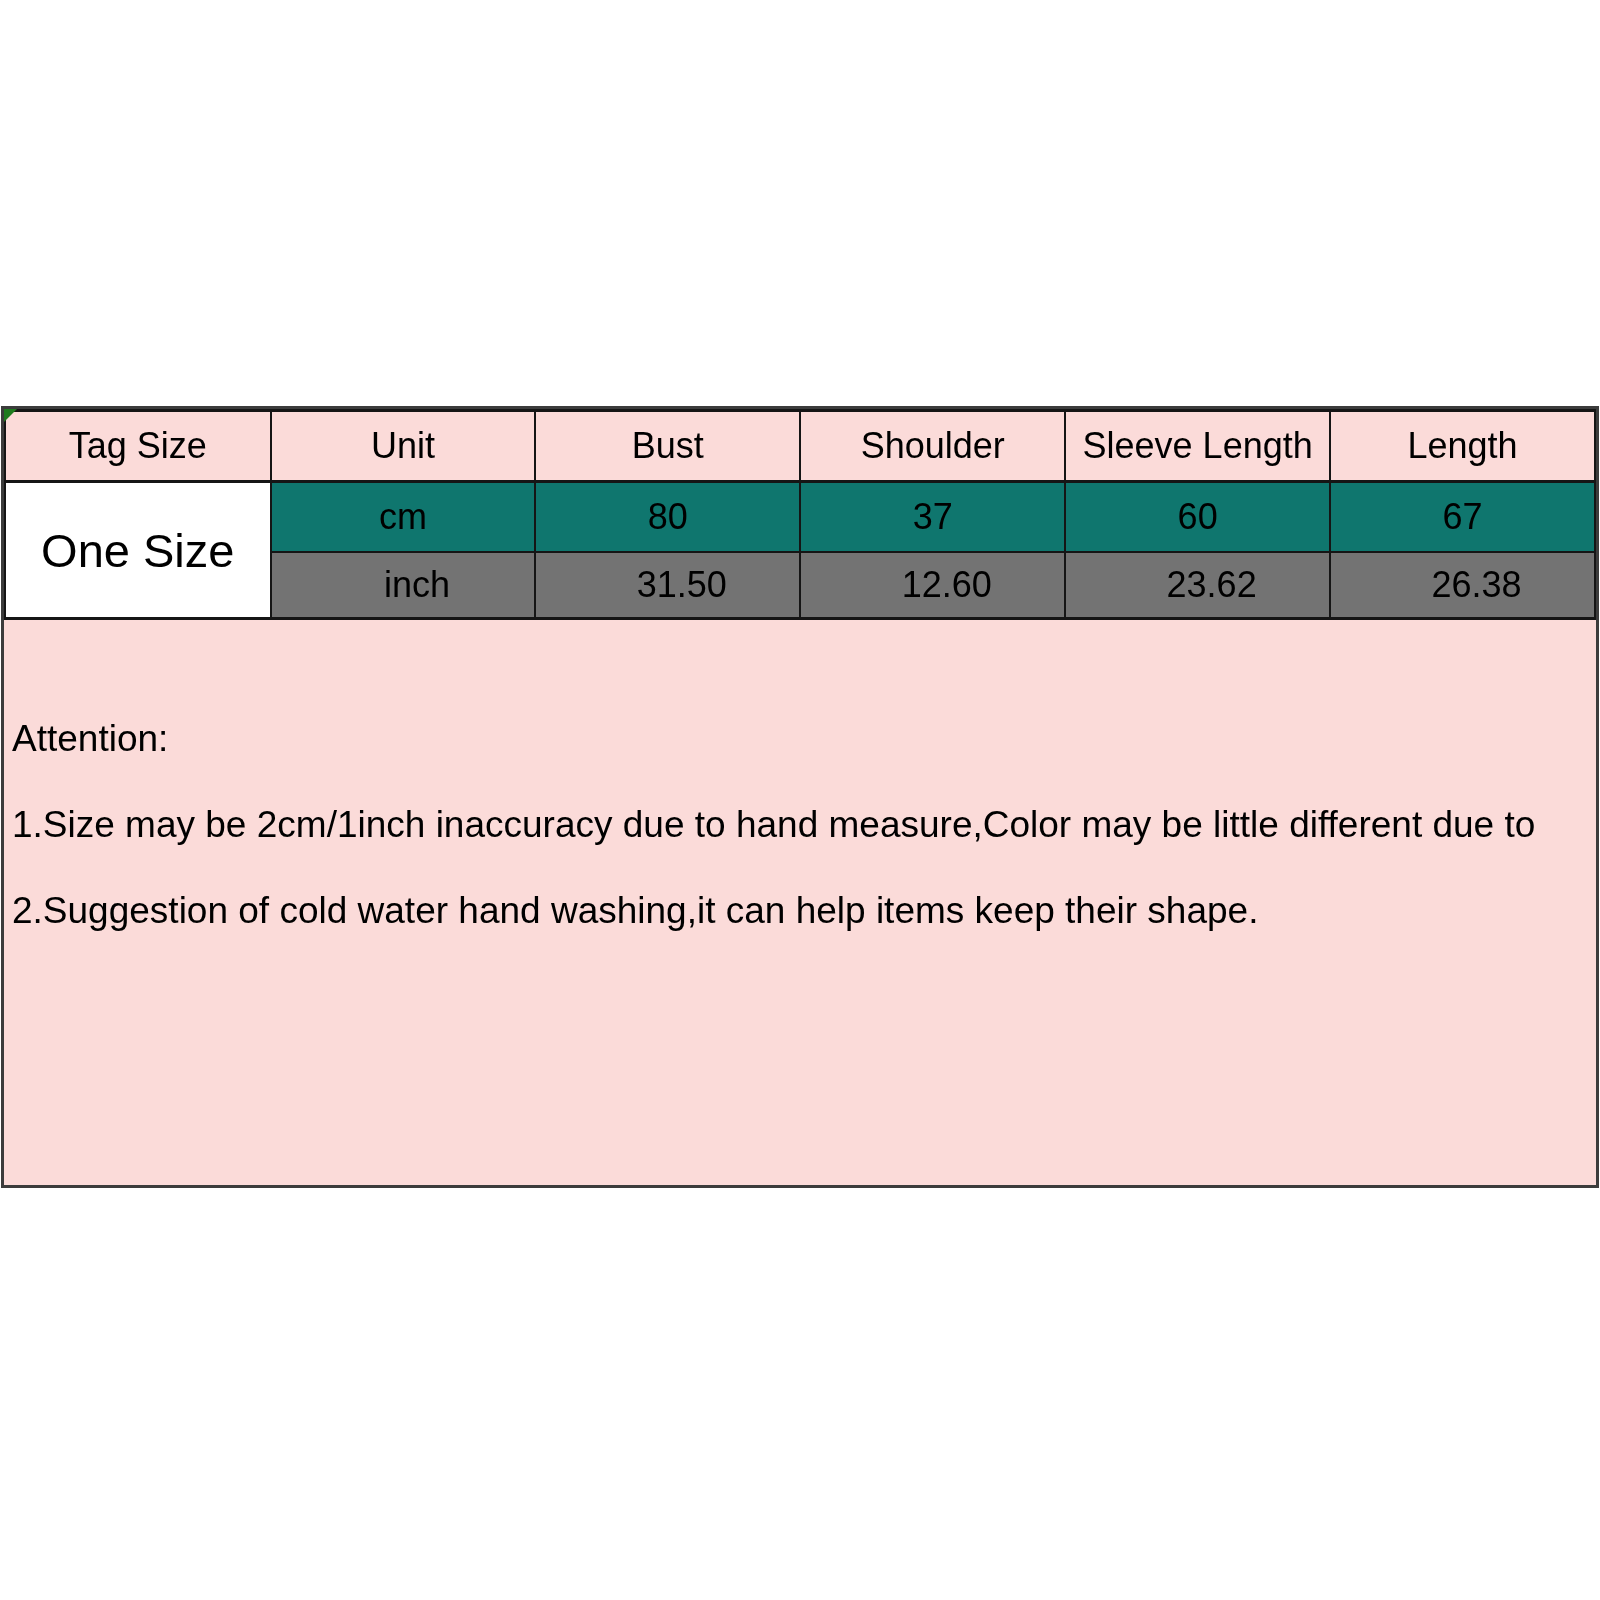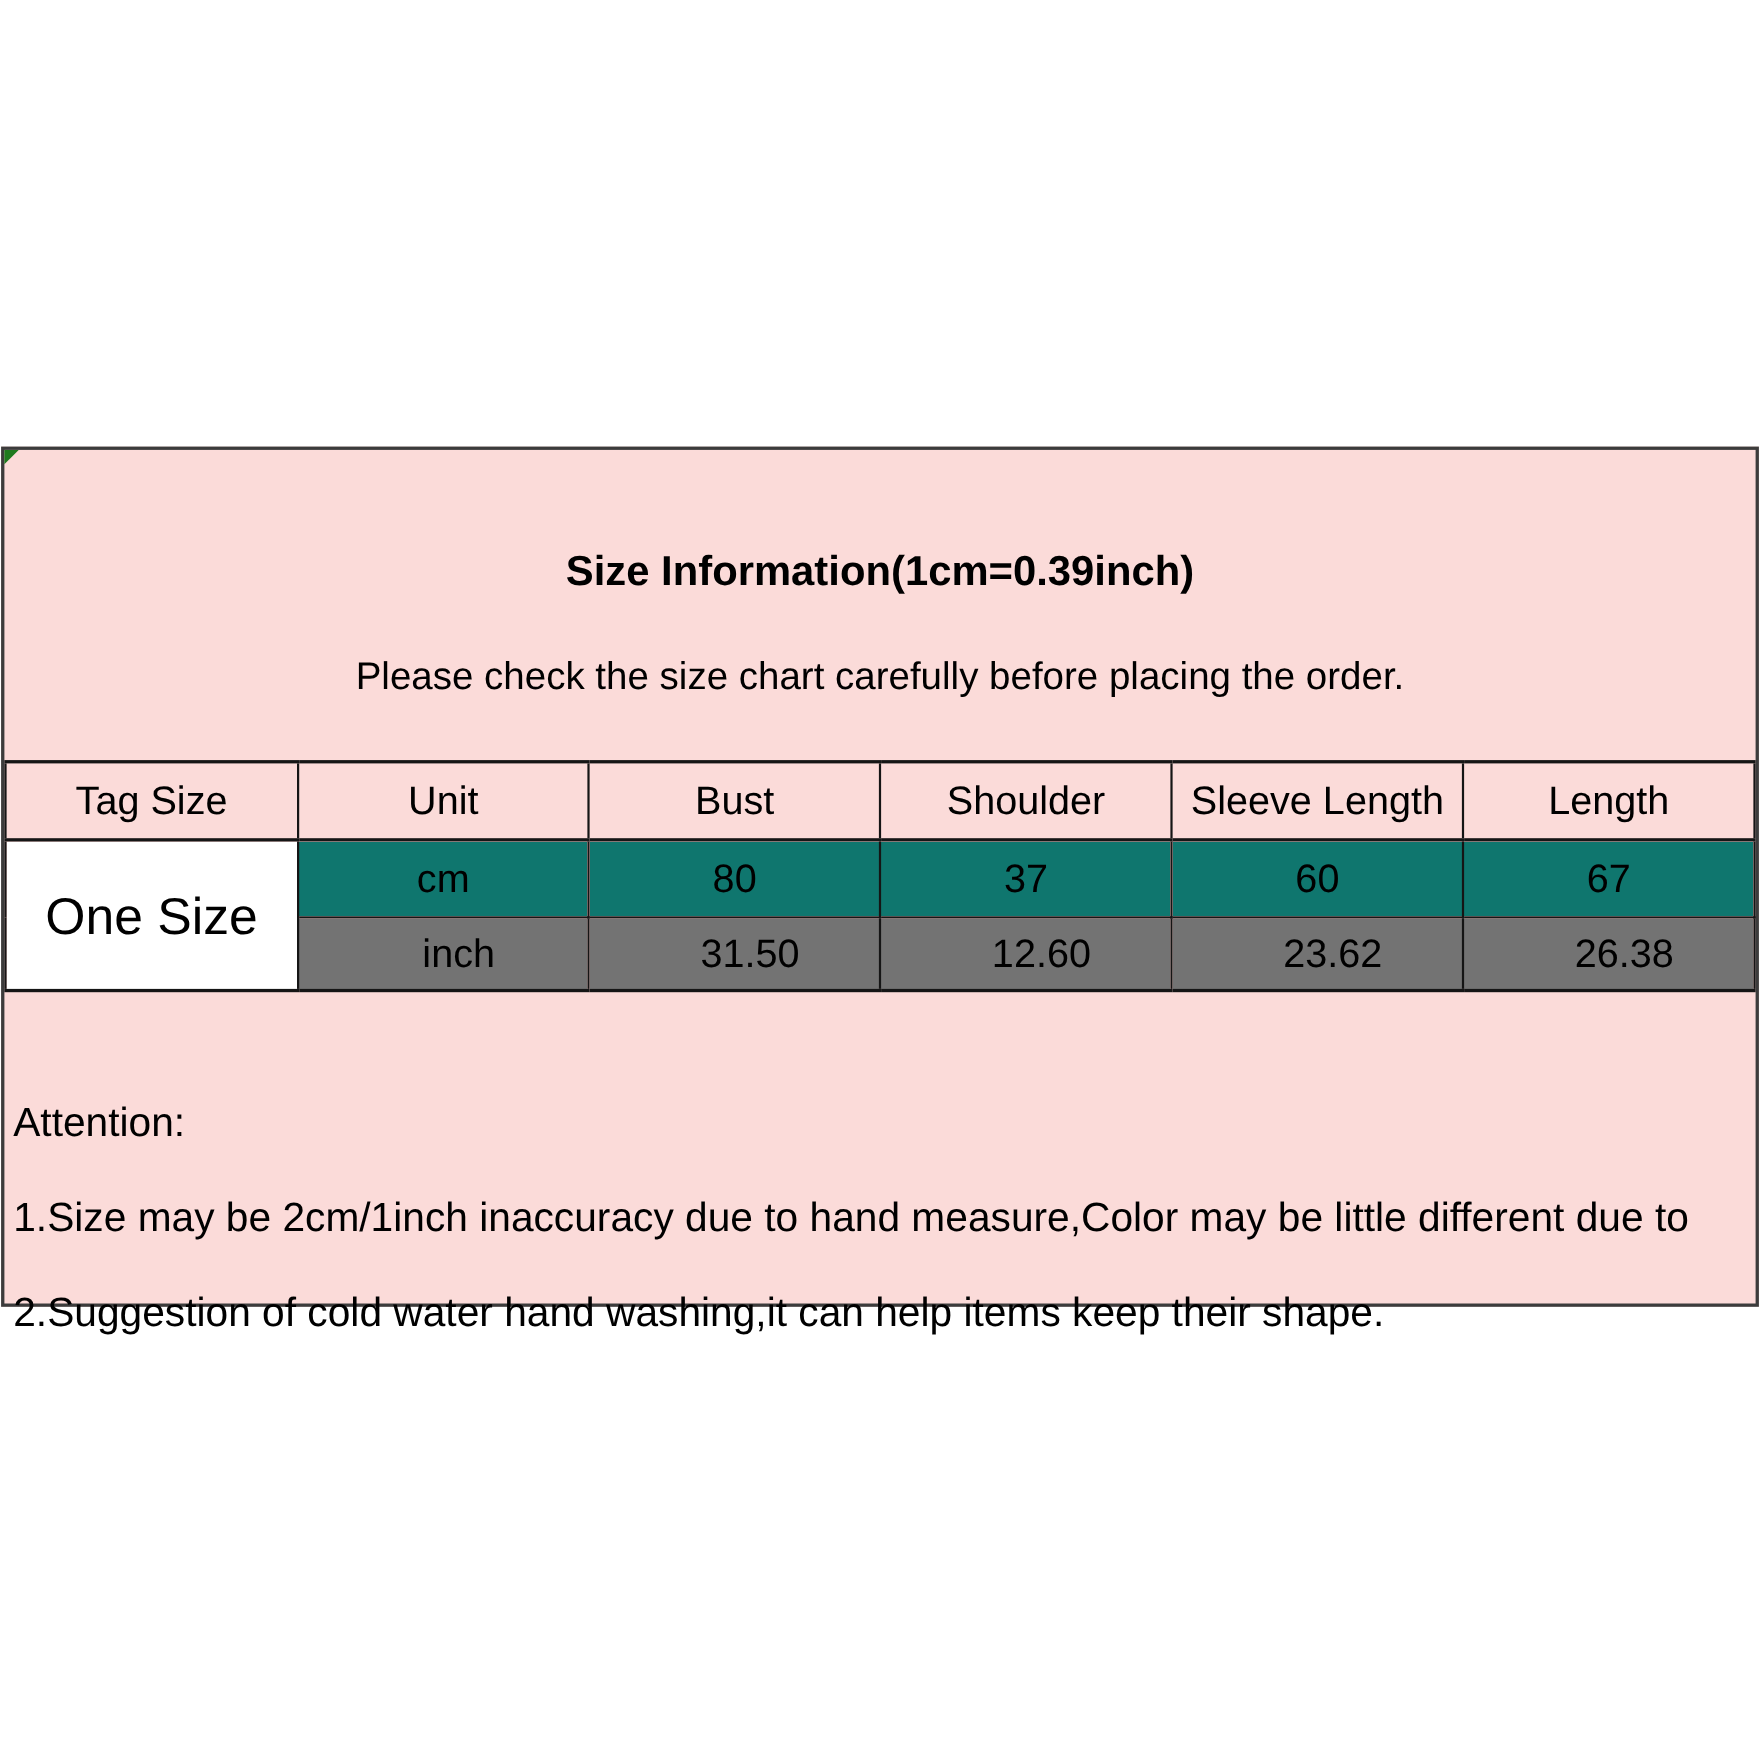--- a/index.html
+++ b/index.html
@@ -100,24 +100,20 @@
     margin-top: 40px;
   }
 </style>
 </head>
 <body>
 
 <div class="page">
   <div class="content-box">
     <div class="corner-triangle"></div>
 
-    <div class="intro">
-      <div class="title">Size Information(1cm=0.39inch)</div>
-      <div class="subtitle">Please check the size chart carefully before placing the order.</div>
-    </div>
 
     <table class="size-table">
       <colgroup>
         <col style="width:16.7%">
           <col style="width:16.66%">
           <col style="width:16.66%">
         <col style="width:16.66%">
           <col style="width:16.66%">
           <col style="width:16.66%">
       </colgroup>

